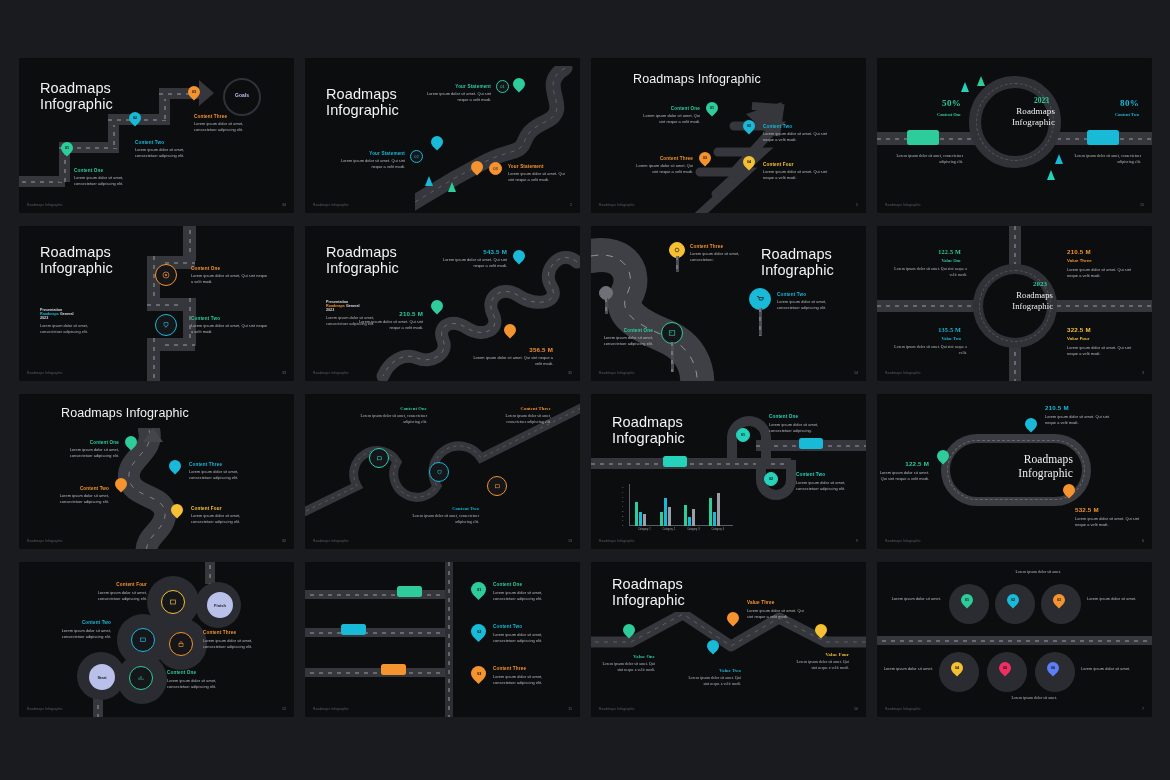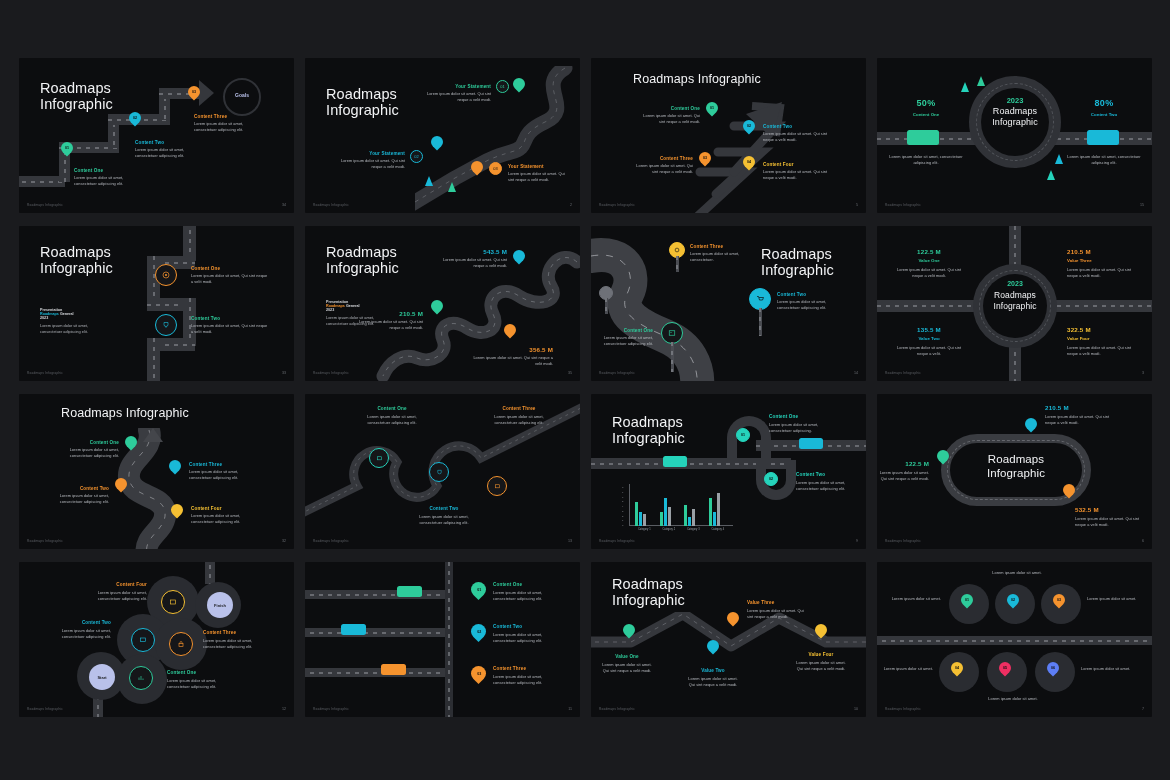--- a/index.html
+++ b/index.html
@@ -45,21 +45,21 @@
   }
   .pct{ position:absolute; font-size:9px; font-weight:700; letter-spacing:.3px;}
   .sub{ position:absolute; font-size:4.4px; font-weight:700;}
   .foot{
     position:absolute; left:8px; bottom:6px; font-size:3.2px; color:#5d6066;
     letter-spacing:.2px;
   }
   .pg{
     position:absolute; right:8px; bottom:6px; font-size:3.6px; color:#6a6d73;
   }
-  .ctr{ text-align:center; }
+  .ctr{ text-align:right;font-family:Liberation Serif, serif; }
   .rt{ text-align:right; }
 
   
   .c-green{ color:#2ecc9b; } .c-cyan{ color:#19b9d8; }
   .c-orange{ color:#f5932e; } .c-yellow{ color:#f5c033; }
   .c-teal{ color:#25d3bb; }
   .c-lav{ color:#b9c1ea; }
   .rh{ position:absolute; background:#35373c; height:11px; }
   .rh:after{
     content:""; position:absolute; left:0; right:0; top:50%; height:1px;

